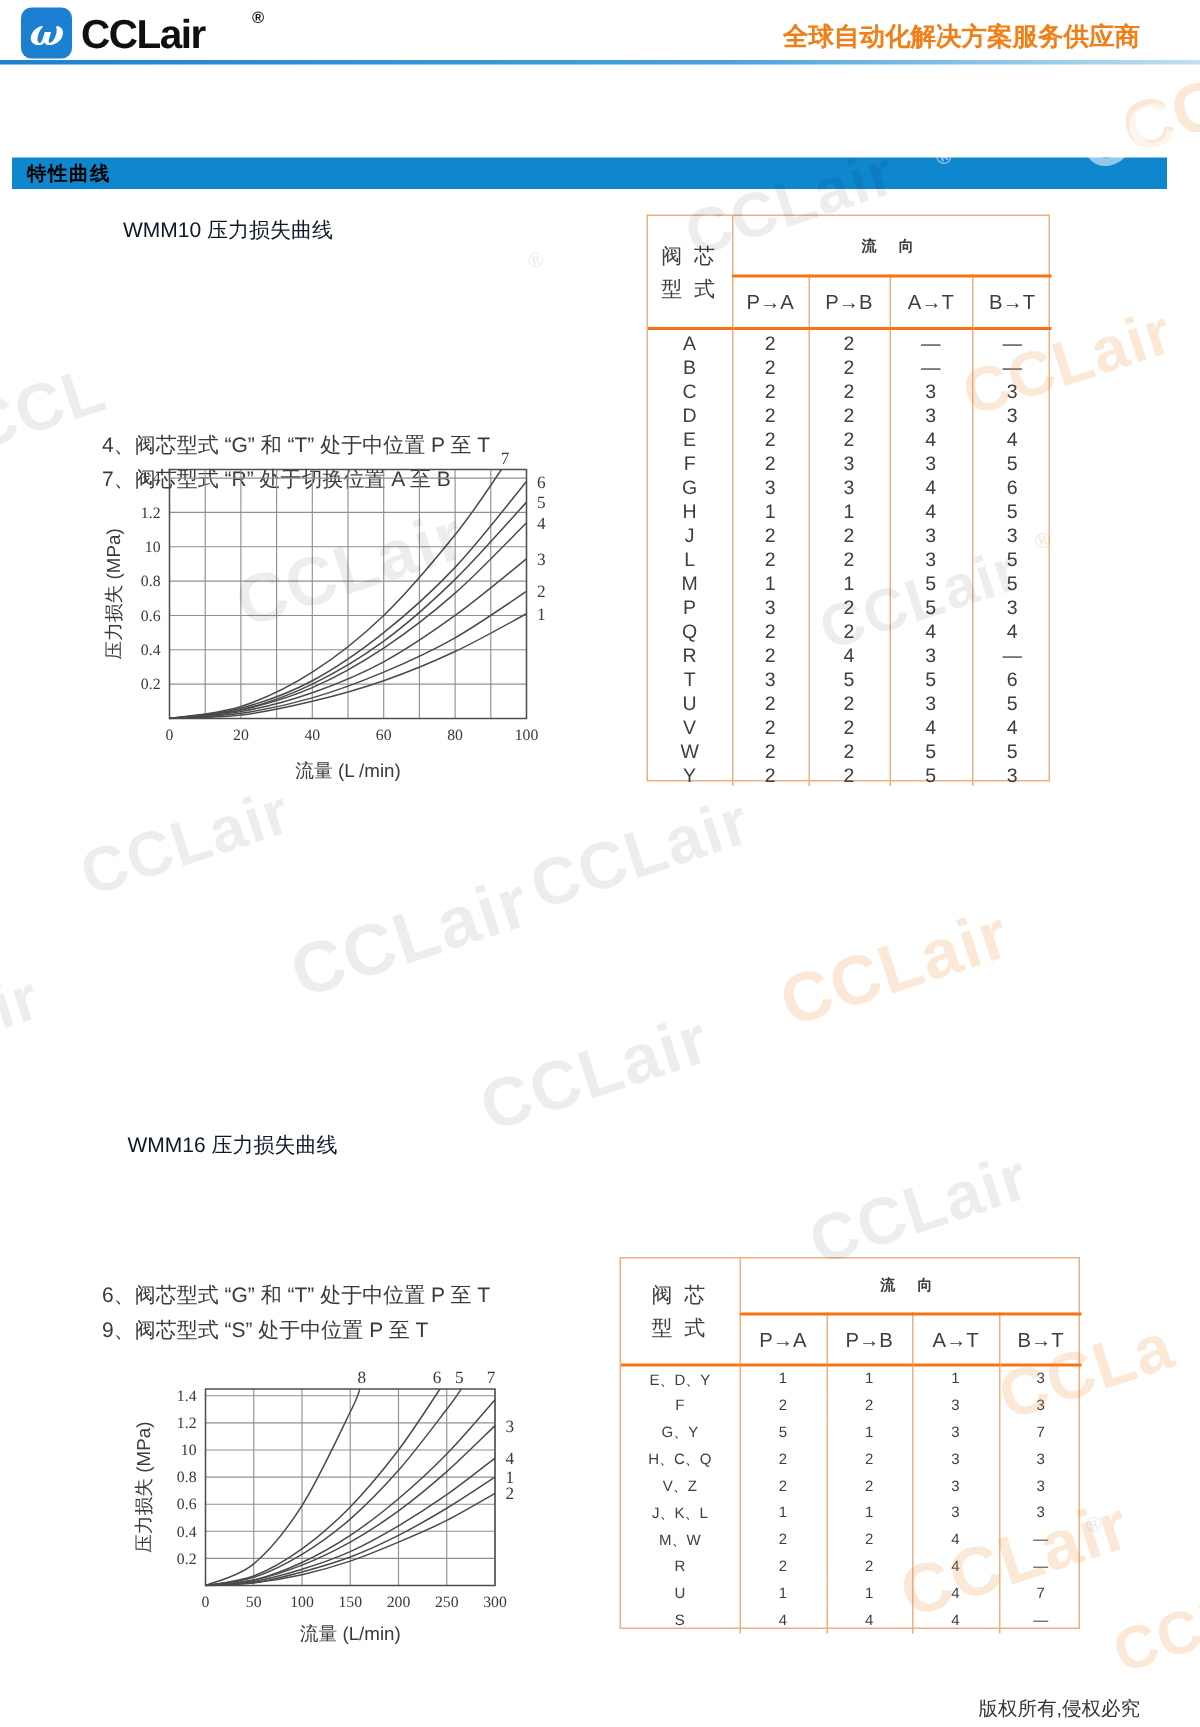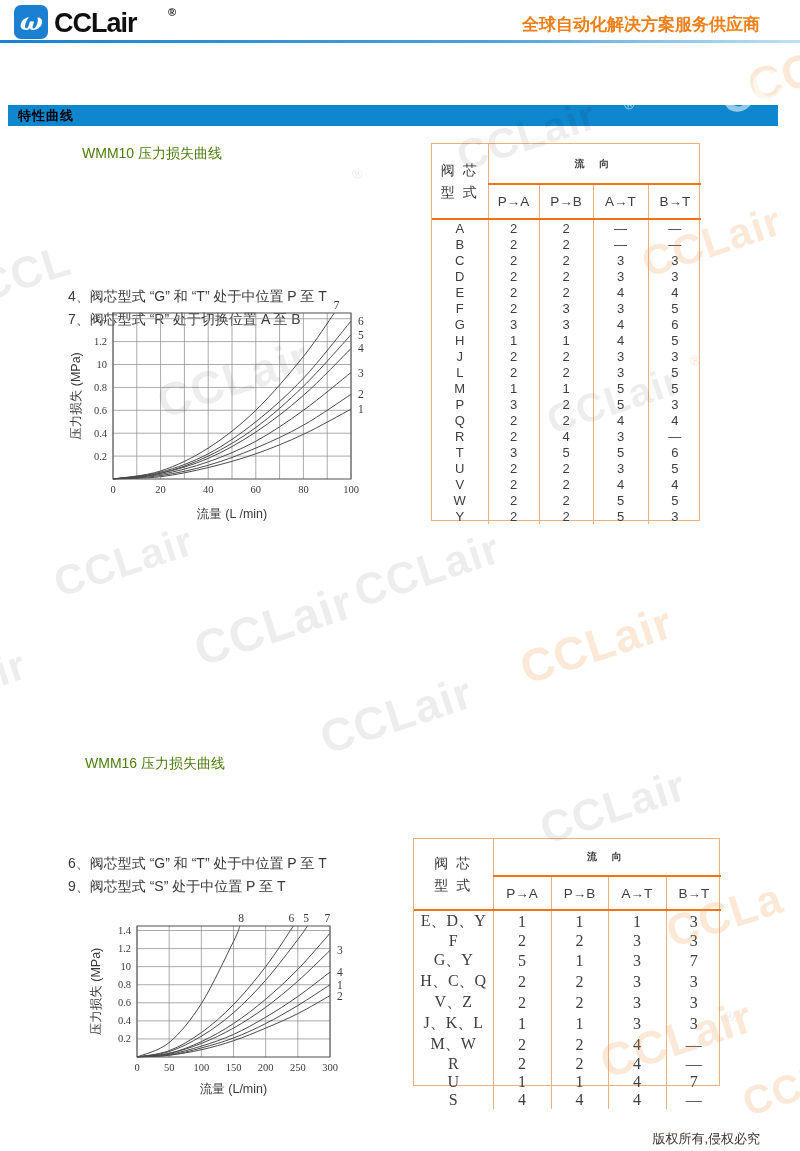--- a/index.html
+++ b/index.html
@@ -14,37 +14,37 @@
              letter-spacing:-1px;color:#101010;}
   .logo-reg{position:absolute;left:168px;top:6px;font-size:11px;color:#101010;font-weight:700;}
   .tagline{position:absolute;right:40px;top:13px;font-size:17px;font-weight:700;color:#f07f17;}
   .header-line{position:absolute;left:0;top:40px;width:800px;height:3px;
                background:linear-gradient(to right,#1b82cf 0%,#4aa0dc 60%,#bfe0f2 100%);}
   
   .banner{position:absolute;left:8px;top:105px;width:770px;height:21px;background:#0e87ce;}
   .banner-title{position:absolute;left:10px;top:0;line-height:21px;font-size:13px;
                 font-weight:700;color:#000000;letter-spacing:1px;}
   
-  .sec-title{position:absolute;font-size:14px;color:#4d7c0f;}
+  .sec-title{position:absolute;font-size:14px;color:#0f172a;}
   .note{position:absolute;font-size:14px;color:#3a3a3a;white-space:nowrap;margin-top:35px;}
   
   .table-box{position:absolute;border:1px solid #efaf7f;box-sizing:border-box;background:transparent;}
   table.vt{border-collapse:collapse;width:100%;height:100%;table-layout:fixed;}
   .vt th,.vt td{padding:0;text-align:center;vertical-align:middle;color:#3e3e3e;font-weight:400;}
   .vt thead th{border-bottom:2px solid #f97316;}
   .vt .bl{border-left:1px solid #efaf7f;}
   .vt .corner{font-size:14px;letter-spacing:2px;line-height:1.6;}
   .vt .flow{font-size:10px;letter-spacing:6px;font-weight:bold;}
   .vt .colhead{font-size:13.5px;}
   .t1 thead tr.r1 th{height:39px;}
   .t1 thead tr.r2 th{height:33px;}
   .t1 tbody td{height:16px;font-size:13px;}
   .t2 thead tr.r1 th{height:36px;}
   .t2 thead tr.r2 th{height:32px;}
-  .t2 tbody td{height:17.8px;font-size:16px;font-family:Liberation Serif, serif;}
+  .t2 tbody td{height:17.8px;font-size:10px;}
   
   .chart{position:absolute;}
   .chart .grid{stroke:#8f8f8f;stroke-width:0.75;fill:none;}
   .chart .frame{stroke:#4f4f4f;stroke-width:1;fill:none;}
   .chart .curve{stroke:#4a4a4a;stroke-width:1;fill:none;}
   .chart .tick{font-family:"Liberation Serif","DejaVu Serif",serif;font-size:10.5px;fill:#3a3a3a;}
   .chart .tick-x{text-anchor:middle;}
   .chart .tick-y{text-anchor:end;}
   .chart .curve-label{font-family:"Liberation Serif","DejaVu Serif",serif;font-size:11.5px;fill:#3a3a3a;}
   .chart .axis-title{font-size:12.5px;fill:#3a3a3a;font-family:"Liberation Sans","DejaVu Sans",sans-serif;}

